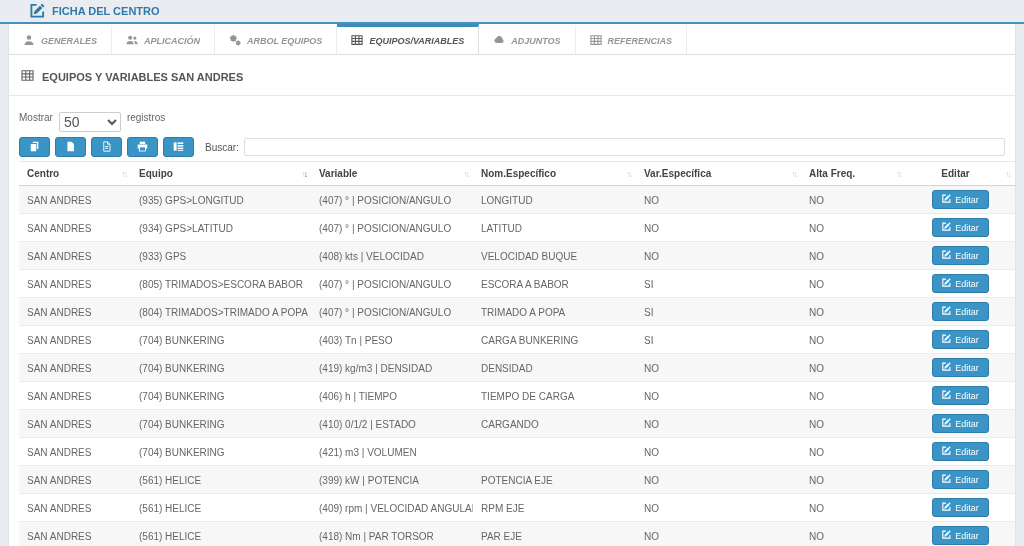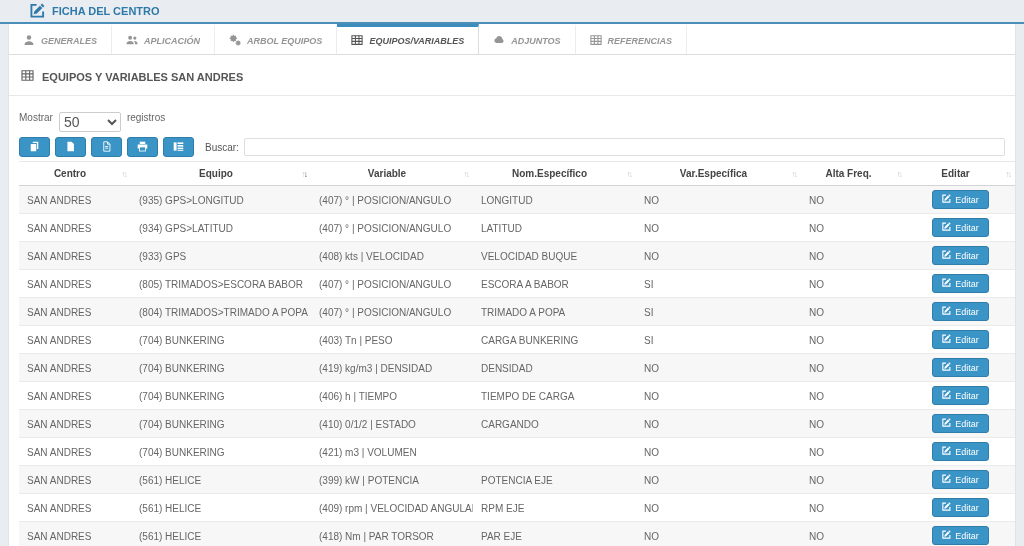--- a/index.html
+++ b/index.html
@@ -22,21 +22,21 @@
   .toolbar { padding:16px 10px 0 10px; font-size:10px; color:#666; }
   .length-row { display:flex; align-items:flex-start; gap:6px; }
   .length-row select { width:62px; height:20px; font-size:14px; color:#555; border:1px solid #ccc; border-radius:2px; background:#fff; }
   .controls-row { display:flex; align-items:center; margin-top:5px; }
   .export-btn { width:31px; height:20px; margin-right:5px; background:#3a94c6; border:1px solid #2f7dab; border-radius:3px; color:#fff; display:flex; align-items:center; justify-content:center; cursor:pointer; }
   .export-btn svg { width:11px; height:11px; }
   .search-label { margin:0 5px 0 6px; color:#555; }
   .search-input { flex:1; height:18px; border:1px solid #ddd; border-radius:2px; padding:0 6px; font-size:10px; color:#555; }
 
   table { width:100%; border-collapse:collapse; margin-top:4px; table-layout:fixed; }
-  thead th { font-size:10px; font-weight:bold; color:#444; text-align:center; padding:6px 18px 6px 8px; border-top:1px solid #e8e8e8; border-bottom:1px solid #d4d4d4; position:relative; cursor:pointer; }
+  thead th { font-size:10px; font-weight:bold; color:#444; text-align:left; padding:6px 18px 6px 8px; border-top:1px solid #e8e8e8; border-bottom:1px solid #d4d4d4; position:relative; cursor:pointer; }
   thead th.center { text-align:center; }
   .sort { position:absolute; right:5px; top:7px; font-size:8.5px; letter-spacing:-2px; color:#c9c9c9; font-weight:normal; }
   .sort .on { color:#555; }
   tbody td { font-size:10px; color:#666; padding:8px 8px 7px 8px; border-top:1px solid #ebebeb; overflow:hidden; white-space:nowrap; }
   tbody tr:nth-child(odd) td { background:#f7f7f7; }
   td.center { text-align:center; padding-top:4px; padding-bottom:4px; }
 
   .c0{width:112px}.c1{width:180px}.c2{width:162px}.c3{width:163px}.c4{width:165px}.c5{width:105px}.c6{width:109px}
 
   .edit-btn { display:inline-flex; align-items:center; gap:4px; background:#3a94c6; color:#fff; border:1px solid #2f7dab; border-radius:3px; font-size:9px; padding:3px 9px; cursor:pointer; }

